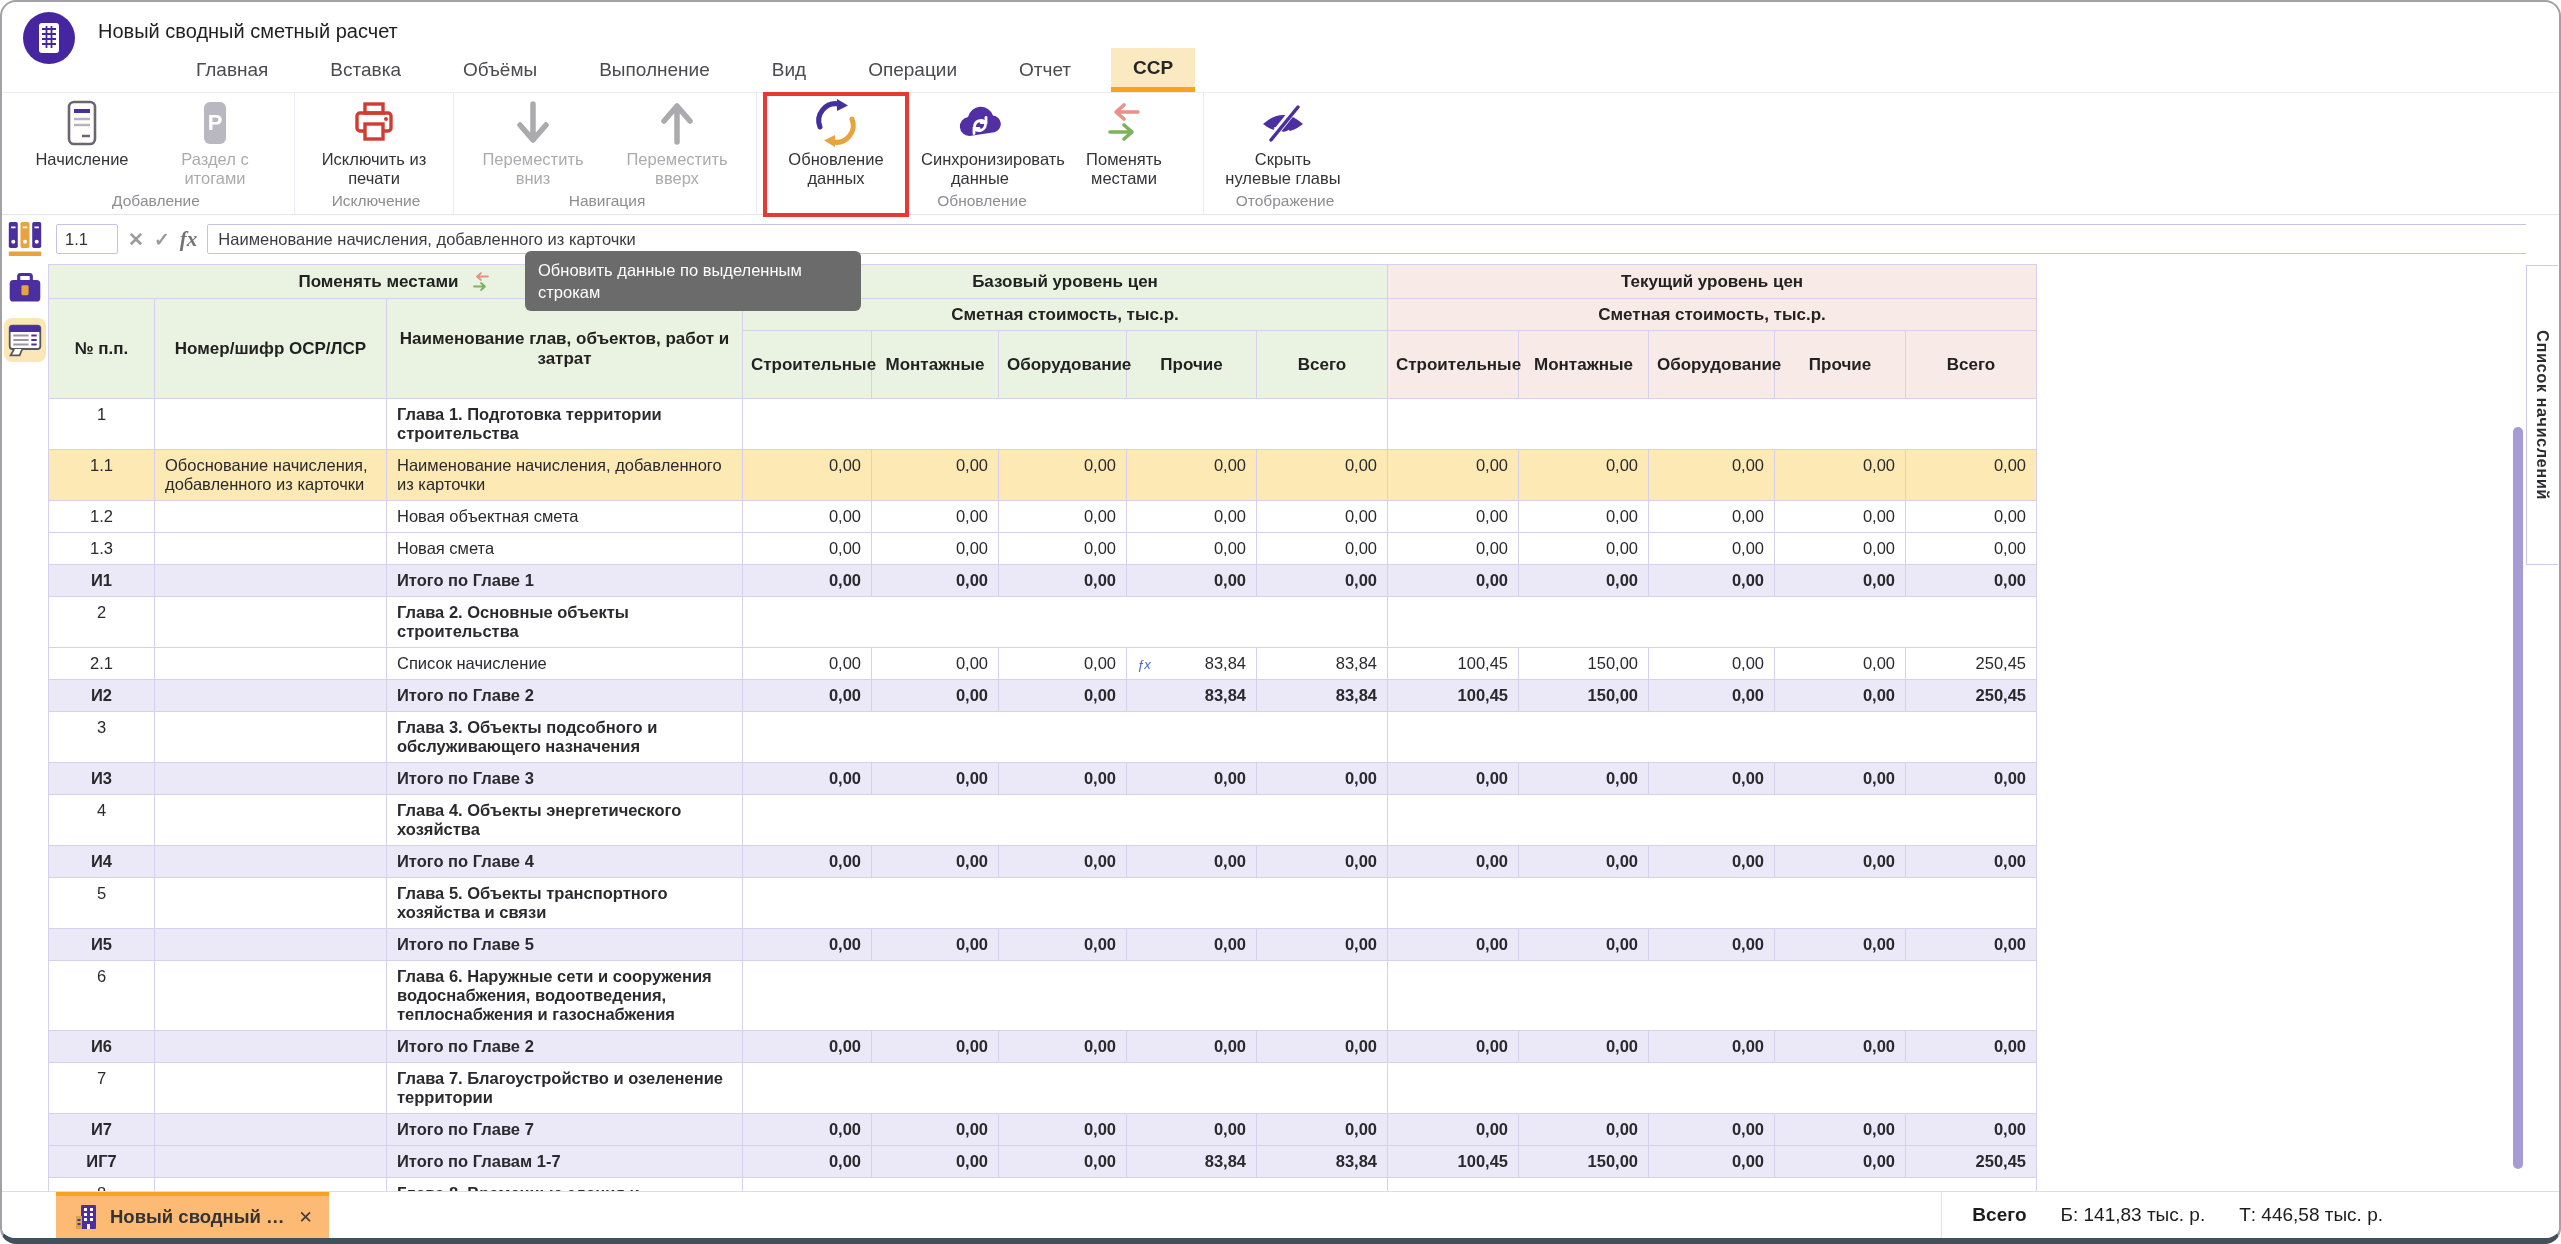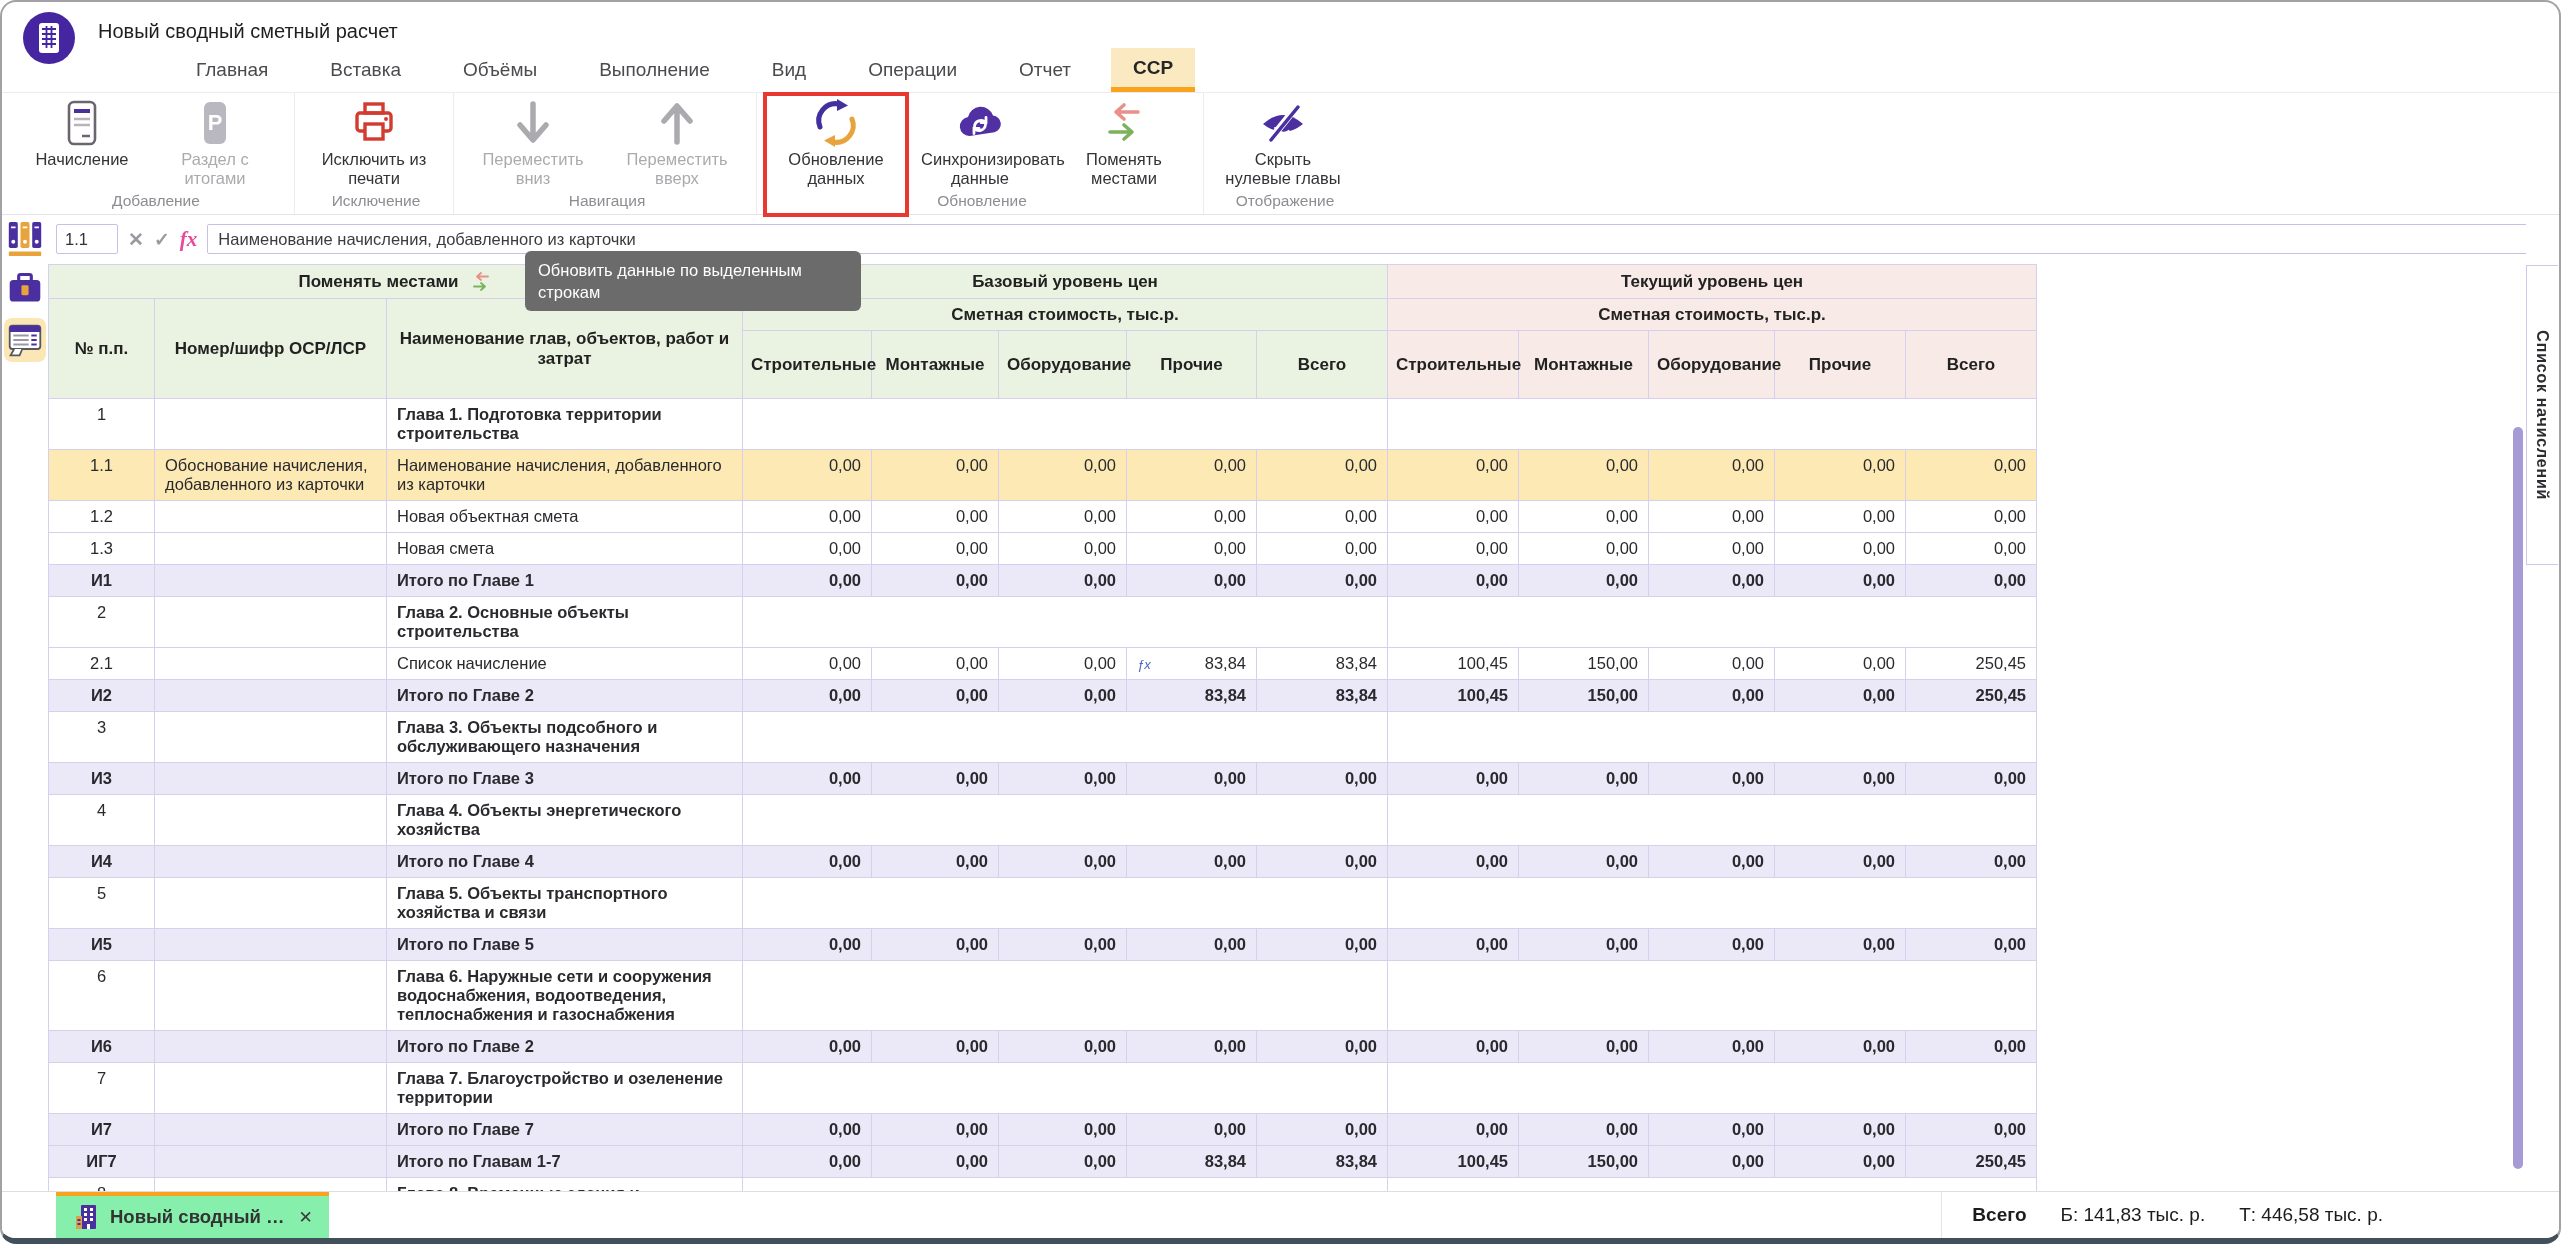--- a/index.html
+++ b/index.html
@@ -39,21 +39,21 @@
   .strip-icon{width:36px;height:38px;cursor:pointer;}
   .strip-icon svg{width:100%;height:100%;}
   .strip-icon.active{background:#fbe7b6;border-radius:8px;padding:3px;width:36px;height:38px;}
 
   
   .formulabar{position:absolute;left:46px;right:0;top:213px;height:48px;display:flex;align-items:center;
     gap:10px;padding:0 18px 0 8px;box-sizing:border-box;background:#fff;}
   .refbox{width:62px;height:30px;border:1.5px solid #c9c0e8;border-radius:2px;font-size:16.5px;
     padding:0 8px;color:#333;font-family:"Liberation Sans",sans-serif;outline:none;box-sizing:border-box;}
   .fbicon{font-size:19px;color:#9a9aa0;font-weight:bold;cursor:pointer;user-select:none;}
-  .fbicon.fx{font-style:italic;font-family:"Liberation Serif",serif;font-size:21px;color:#ec4899;}
+  .fbicon.fx{font-style:italic;font-family:"Liberation Serif",serif;font-size:21px;color:#737373;}
   .fvalue{flex:1;height:30px;border:1.5px solid #c9c0e8;border-radius:2px;font-size:16.5px;
     padding:0 10px;color:#3c3c40;font-family:"Liberation Sans",sans-serif;outline:none;box-sizing:border-box;}
 
   
   .tooltip{position:absolute;left:523px;top:249px;width:336px;background:#6b6b6b;color:#fff;
     font-size:16.5px;line-height:22px;padding:8px 13px;border-radius:6px;z-index:40;box-sizing:border-box;}
 
   
   .gridwrap{position:absolute;left:46px;top:262px;width:1990px;bottom:46px;overflow:hidden;z-index:1;}
   table{border-collapse:collapse;table-layout:fixed;width:1988px;}
@@ -80,21 +80,21 @@
     border-radius:6px;z-index:2;cursor:pointer;}
   .rightrail{position:absolute;right:0;top:213px;bottom:46px;width:33px;background:#fff;z-index:2;}
   .railtab{margin-top:50px;width:32px;height:300px;border:1px solid #cfc8e8;border-right:none;
     display:flex;align-items:center;justify-content:center;background:#fff;box-sizing:border-box;cursor:pointer;}
   .railtab span{writing-mode:vertical-rl;font-size:16.5px;font-weight:600;color:#2d2d31;letter-spacing:.5px;}
 
   
   .bottombar{position:absolute;left:0;right:0;bottom:0;height:46px;border-top:1px solid #dddde2;
     background:#fff;z-index:4;}
   .doctab{position:absolute;left:54px;top:0;height:100%;display:flex;align-items:center;gap:10px;
-    padding:0 16px;background:#86efac;border-top:4px solid #f9a21c;box-sizing:border-box;cursor:pointer;}
+    padding:0 16px;background:#fdba74;border-top:4px solid #f9a21c;box-sizing:border-box;cursor:pointer;}
   .dticon{width:28px;height:28px;}
   .dticon svg{width:100%;height:100%;}
   .dtlabel{font-size:18.5px;font-weight:700;color:#333;white-space:nowrap;}
   .dtclose{font-size:17px;color:#3c3c3c;margin-left:4px;cursor:pointer;}
   .status{position:absolute;right:176px;top:0;height:100%;display:flex;align-items:center;gap:34px;
     font-size:19px;color:#1c1c1c;padding-left:30px;border-left:1px solid #e3e3e8;}
   .stotal{font-weight:700;}
 </style>
 </head>
 <body>

